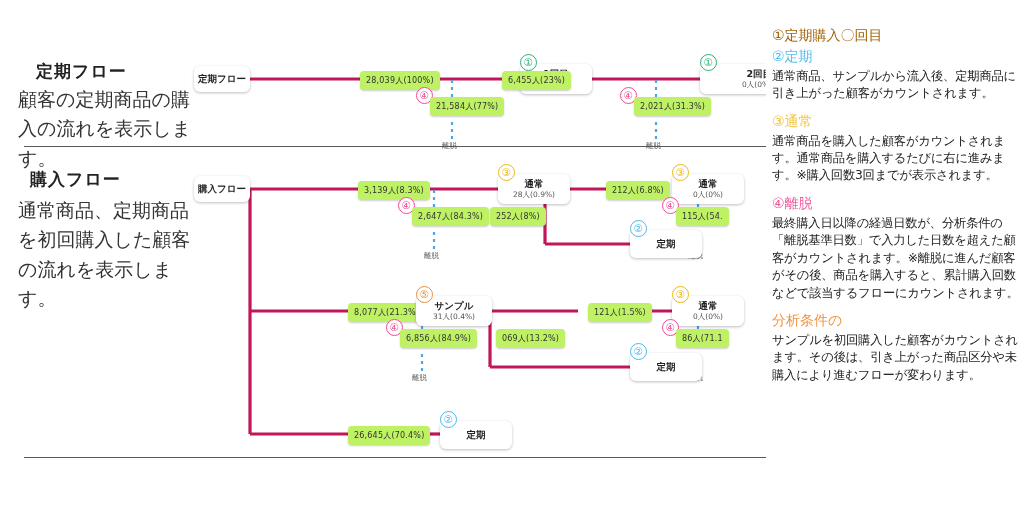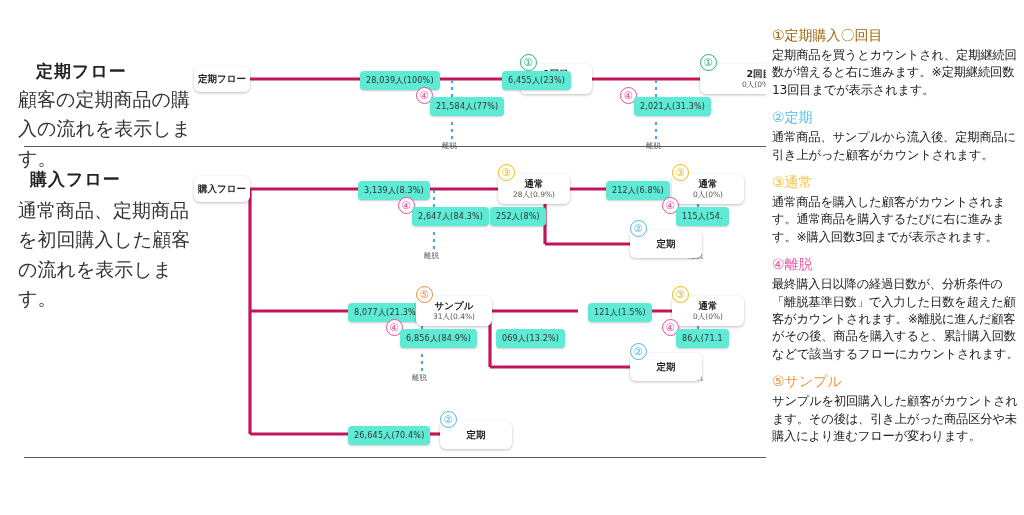--- a/index.html
+++ b/index.html
@@ -102,21 +102,21 @@
   }
   .m-green  { border-color:#22b573; color:#22b573; }
   .m-blue   { border-color:#4bb8e8; color:#4bb8e8; }
   .m-yellow { border-color:#f5b800; color:#f5b800; }
   .m-pink   { border-color:#ef4b96; color:#ef4b96; }
   .m-orange { border-color:#f08c36; color:#f08c36; }
 
   
   .chip {
     position: absolute;
-    background: #5eead4;
+    background: #bef264;
     border-radius: 4px;
     box-shadow: 0 1px 2px rgba(0,0,0,0.20);
     font-size: 8px;
     color: #333333;
     padding: 4px 6px;
     white-space: nowrap;
     letter-spacing: 0.2px;
   }
 
   
@@ -325,38 +325,37 @@
       <div class="n-title">定期</div>
     </div>
     <div class="marker m-blue" style="left:250px; top:389px;">②</div>
 
   </div>
 
   <div id="legend">
 
     <div>
       <div class="lg-head c-green">①定期購入〇回目</div>
-      <div class="lg-body">定期商品を買うとカウントされ、定期継続回数が増えると右に進みます。※定期継続回数13回目までが表示されます。</div>
     </div>
 
     <div>
       <div class="lg-head c-blue">②定期</div>
       <div class="lg-body">通常商品、サンプルから流入後、定期商品に引き上がった顧客がカウントされます。</div>
     </div>
 
     <div>
       <div class="lg-head c-yellow">③通常</div>
       <div class="lg-body">通常商品を購入した顧客がカウントされます。通常商品を購入するたびに右に進みます。※購入回数3回までが表示されます。</div>
     </div>
 
     <div>
       <div class="lg-head c-pink">④離脱</div>
       <div class="lg-body">最終購入日以降の経過日数が、分析条件の「離脱基準日数」で入力した日数を超えた顧客がカウントされます。※離脱に進んだ顧客がその後、商品を購入すると、累計購入回数などで該当するフローにカウントされます。</div>
     </div>
 
     <div>
-      <div class="lg-head c-orange">⑤サンプル</div>
+      <div class="lg-head c-orange">分析条件の</div>
       <div class="lg-body">サンプルを初回購入した顧客がカウントされます。その後は、引き上がった商品区分や未購入により進むフローが変わります。</div>
     </div>
 
   </div>
 
 </div>
 
 </body></html>

